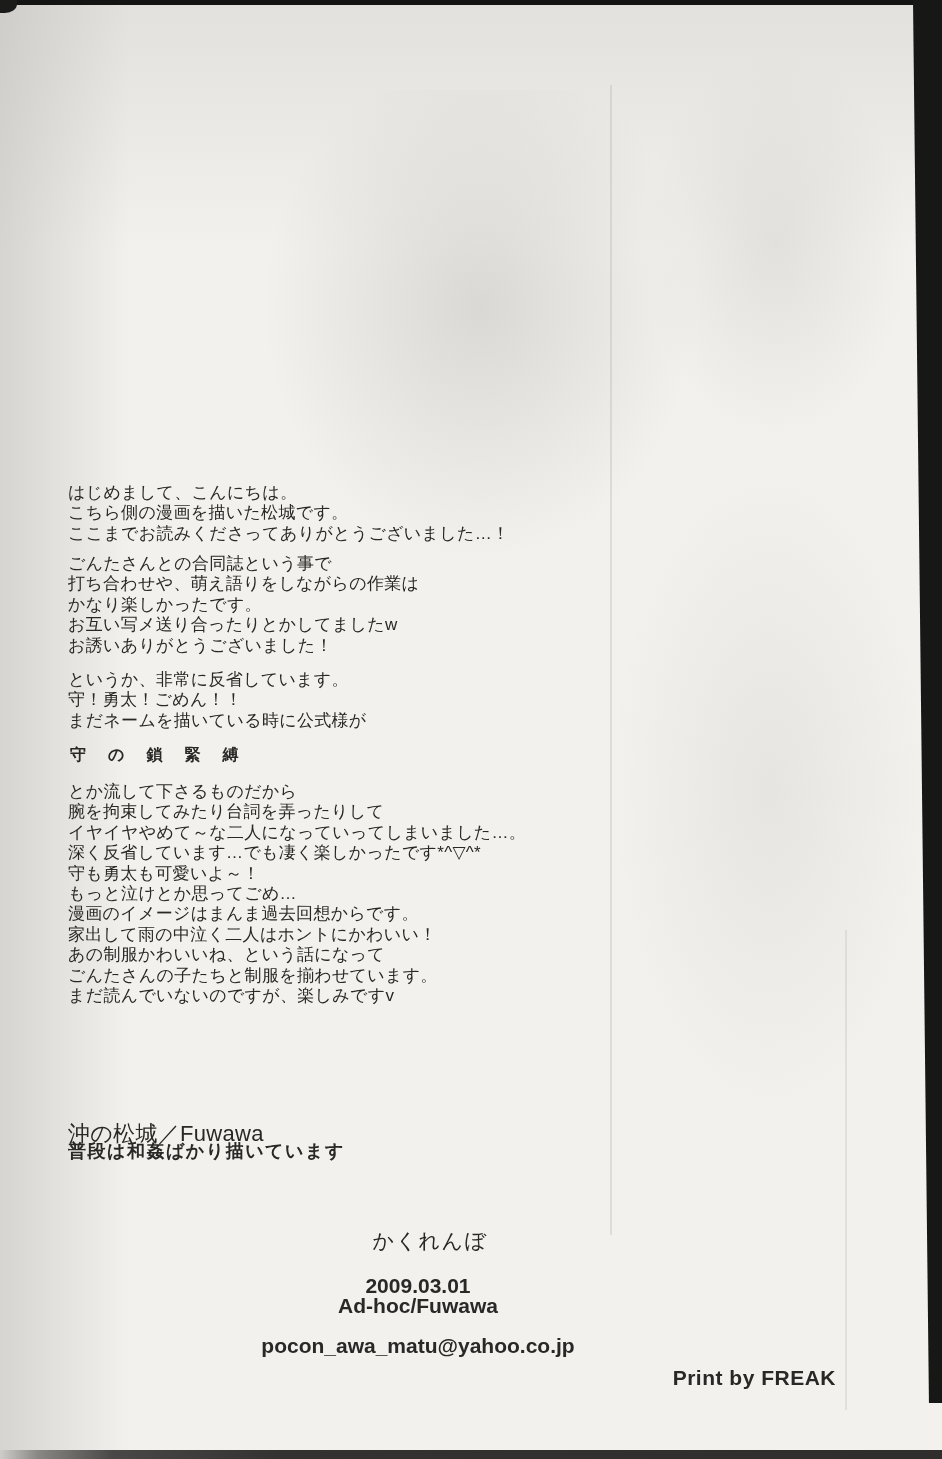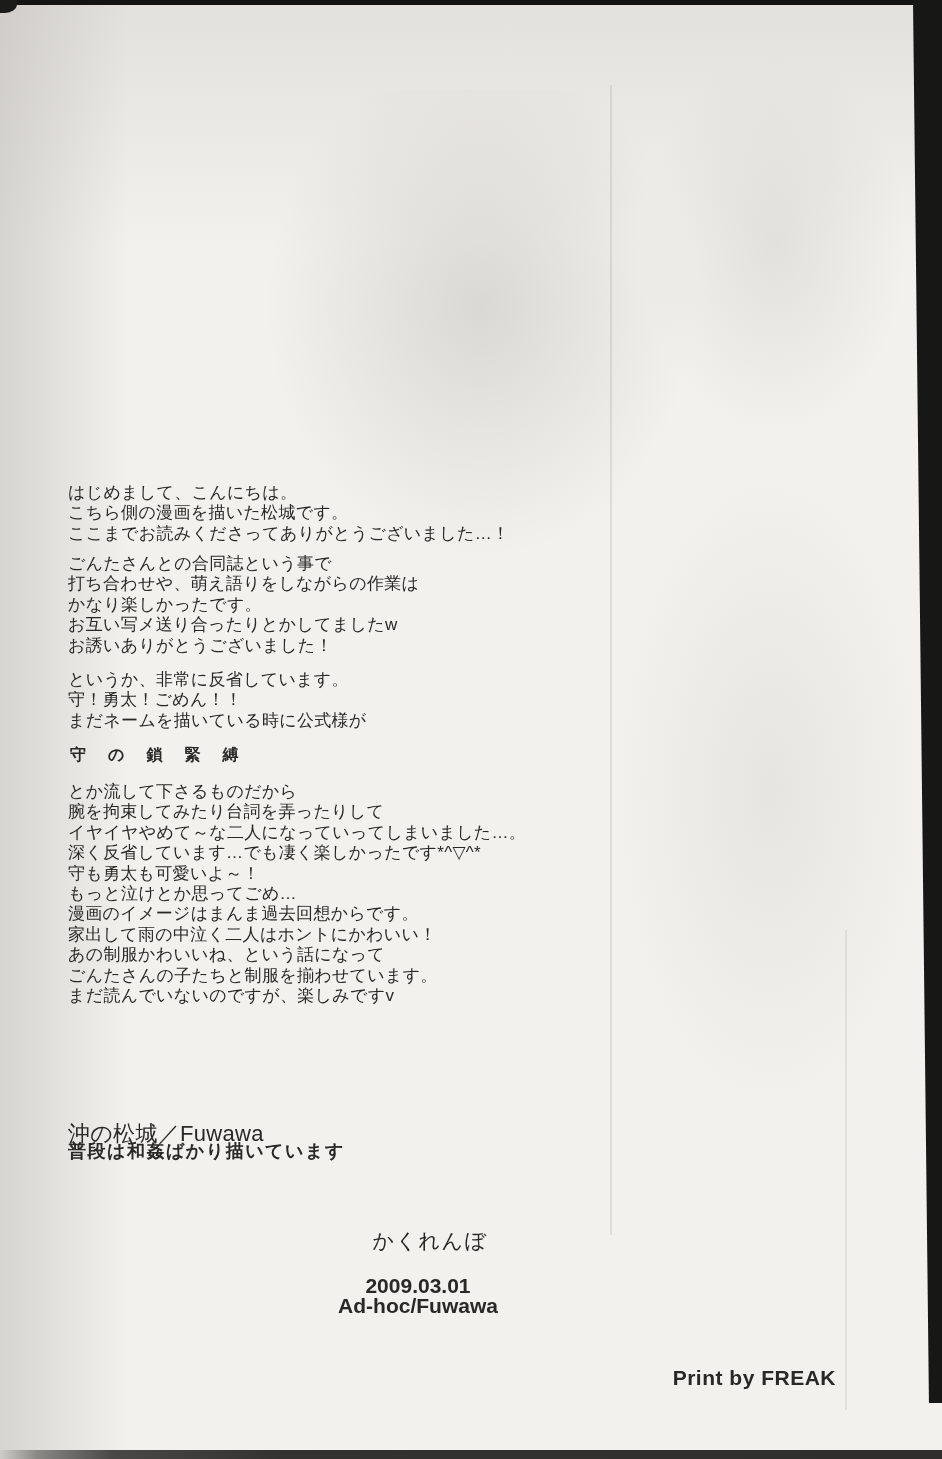--- a/index.html
+++ b/index.html
@@ -96,20 +96,21 @@
 まだ読んでいないのですが、楽しみですv</div>
 
 
   <div class="sig">沖の松城／Fuwawa</div>
 
   <div class="sig-note">普段は和姦ばかり描いています</div>
 
   <div class="c-line c-title">かくれんぼ</div>
   <div class="c-line c-date">2009.03.01</div>
   <div class="c-line c-circle">Ad-hoc/Fuwawa</div>
+  <div class="c-line c-email">pocon_awa_matu@yahoo.co.jp</div>
   <div class="c-line c-printer">Print by FREAK</div>
 
   <div class="edge-top"></div>
   <div class="corner-tl"></div>
   <div class="edge-right"></div>
   <div class="edge-bottom"></div>
 
 </div>
 
 </body></html>

